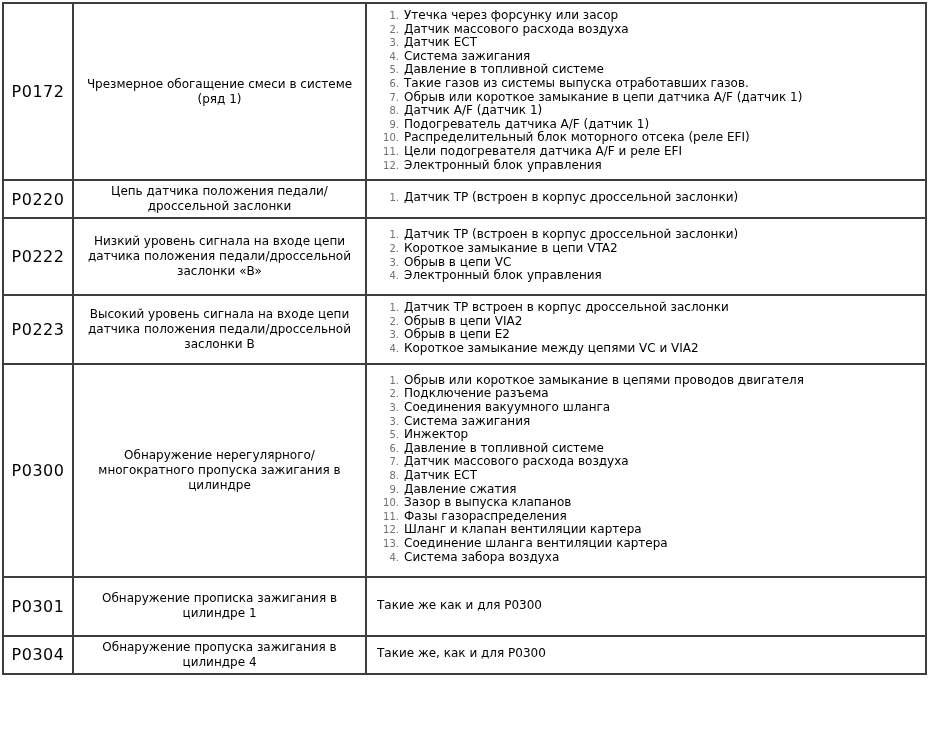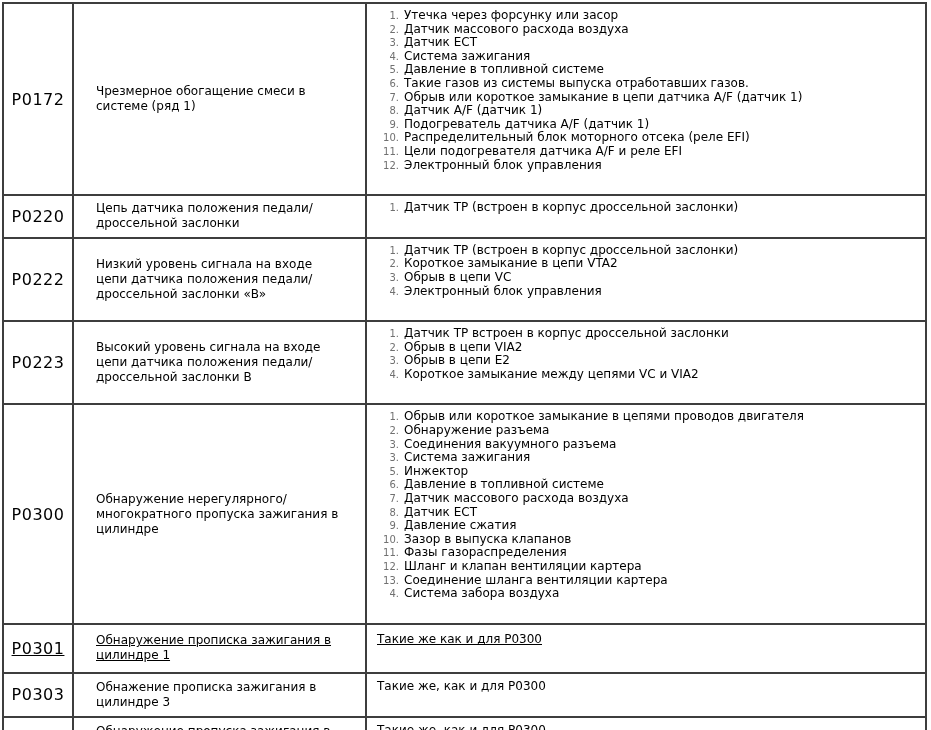--- a/index.html
+++ b/index.html
@@ -23,26 +23,27 @@
     border: 2px solid #3e3e3e;
     vertical-align: middle;
     overflow: hidden;
   }
   td.code-cell {
     text-align: center;
     font-size: 16px;
     letter-spacing: 0.5px;
   }
   td.desc-cell {
-    padding: 3px 22px;
+    padding: 3px 6px;
     font-size: 12px;
     line-height: 15px;
+    text-align: center;
   }
   td.causes-cell {
-    padding: 5px 8px 22px 10px;
+    padding: 5px 8px 7px 10px;
     font-size: 12px;
   }
   .cause-item {
     line-height: 13.6px;
     white-space: nowrap;
   }
   .cause-number {
     display: inline-block;
     width: 22px;
     text-align: right;
@@ -53,21 +54,21 @@
   .causes-plain {
     font-size: 12px;
     line-height: 15px;
   }
   
   tbody tr:nth-child(1)  { height: 176px; }
   tbody tr:nth-child(2)  { height: 34px; }
   tbody tr:nth-child(3)  { height: 77px; }
   tbody tr:nth-child(4)  { height: 67px; }
   tbody tr:nth-child(5)  { height: 213px; }
-  tbody tr:nth-child(6)  { height: 49px; text-decoration: underline; }
+  tbody tr:nth-child(6)  { height: 59px; }
   tbody tr:nth-child(7)  { height: 38px; }
   tbody tr:nth-child(8)  { height: 24px; }
   tbody tr:nth-child(9)  { height: 40px; }
   tbody tr:nth-child(10) { height: 40px; }
 </style>
 </head>
 <body style="background: rgb(255, 255, 255); color: rgb(0, 0, 0);">
 
 <table class="dtc">
   <colgroup>
@@ -197,24 +198,24 @@
     </td>
     <td class="desc-cell">
       <span>Обнаружение нерегулярного/многократного пропуска зажигания в цилиндре</span>
     </td>
     <td class="causes-cell">
       <div>
             <div class="cause-item">
     <span class="cause-number">1.</span><span>Обрыв или короткое замыкание в цепями проводов двигателя</span>
   </div>
             <div class="cause-item">
-    <span class="cause-number">2.</span><span>Обнаружение разъема</span>
-  </div>
-            <div class="cause-item">
-    <span class="cause-number">3.</span><span>Соединения вакуумного разъема</span>
+    <span class="cause-number">2.</span><span>Подключение разъема</span>
+  </div>
+            <div class="cause-item">
+    <span class="cause-number">3.</span><span>Соединения вакуумного шланга</span>
   </div>
             <div class="cause-item">
     <span class="cause-number">3.</span><span>Система зажигания</span>
   </div>
             <div class="cause-item">
     <span class="cause-number">5.</span><span>Инжектор</span>
   </div>
             <div class="cause-item">
     <span class="cause-number">6.</span><span>Давление в топливной системе</span>
   </div>
@@ -253,36 +254,24 @@
     <td class="desc-cell">
       <span>Обнаружение прописка зажигания в цилиндре 1</span>
     </td>
     <td class="causes-cell">
       
       <span class="causes-plain">Такие же как и для P0300</span>
     </td>
   </tr>
       <tr>
     <td class="code-cell">
-      <span>P0303</span>
-    </td>
-    <td class="desc-cell">
-      <span>Обнажение прописка зажигания в цилиндре 3</span>
+      <span>P0304</span>
+    </td>
+    <td class="desc-cell">
+      <span>Обнаружение пропуска зажигания в цилиндре 4</span>
     </td>
     <td class="causes-cell">
       
       <span class="causes-plain">Такие же, как и для P0300</span>
     </td>
   </tr>
-      <tr>
-    <td class="code-cell">
-      <span>P0304</span>
-    </td>
-    <td class="desc-cell">
-      <span>Обнаружение пропуска зажигания в цилиндре 4</span>
-    </td>
-    <td class="causes-cell">
-      
-      <span class="causes-plain">Такие же, как и для P0300</span>
-    </td>
-  </tr>
     </tbody>
 </table>
 
 </body></html>

